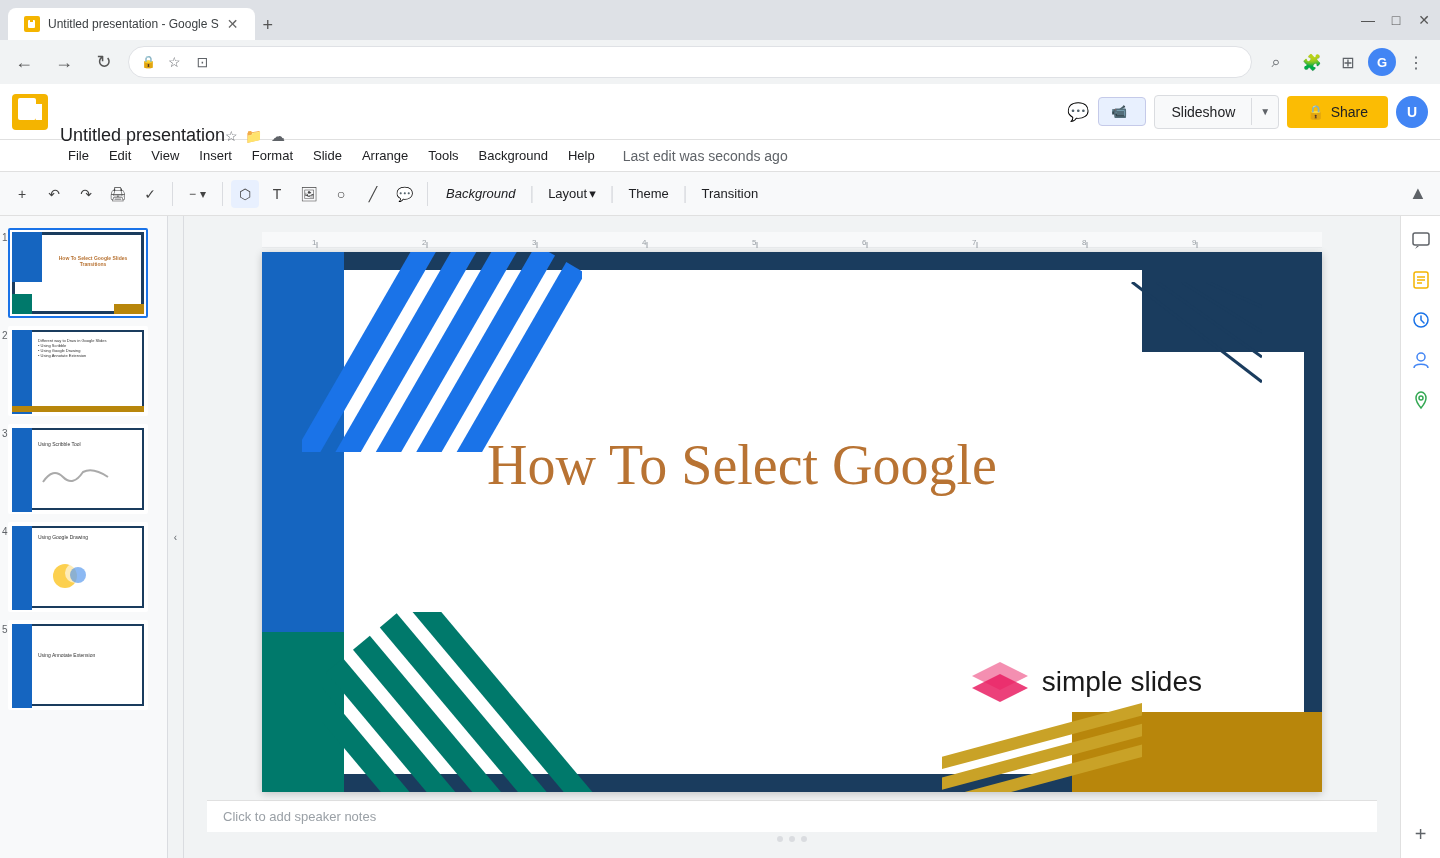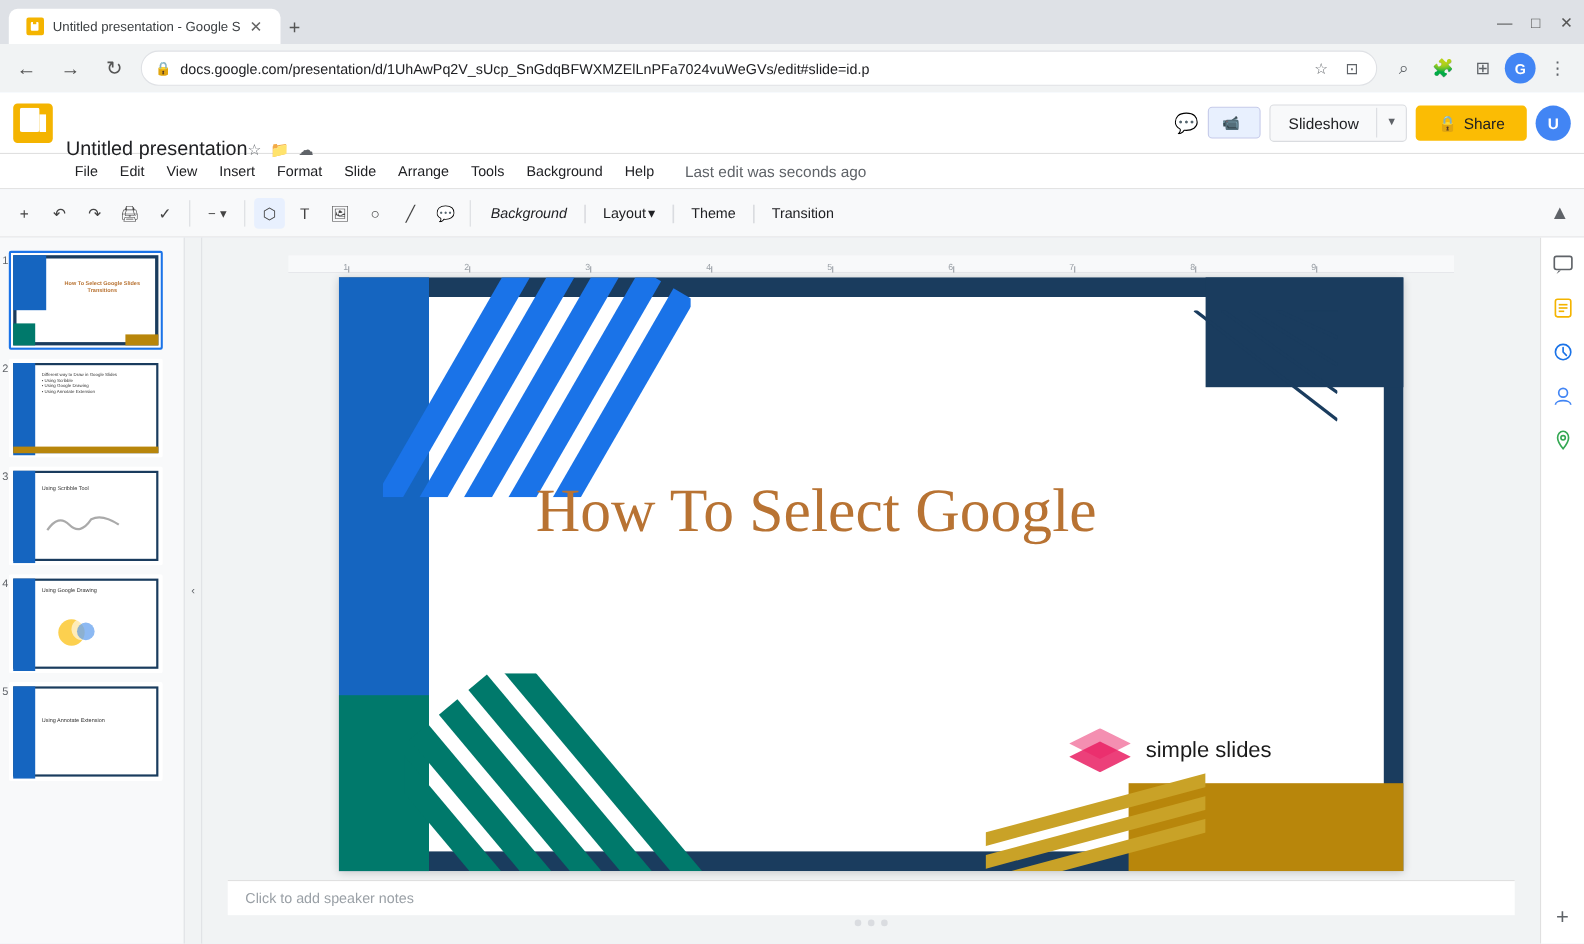--- a/index.html
+++ b/index.html
@@ -107,21 +107,21 @@
     .thumb5 .t-text { position: absolute; top: 30px; left: 28px; font-size: 4px; color: #333; }
 
     
     .collapse-handle { width: 16px; background: #f1f3f4; border-right: 1px solid #dadce0; display: flex; align-items: center; justify-content: center; cursor: pointer; }
     .collapse-arrow { font-size: 10px; color: #5f6368; }
 
     
     .canvas-area { flex: 1; display: flex; flex-direction: column; align-items: center; padding: 16px; overflow: auto; position: relative; background: #f1f3f4; }
 
     
-    .slide-canvas { width: 968px; height: 595px; background: white; position: relative; box-shadow: 0 2px 8px rgba(0,0,0,0.2); overflow: hidden; }
+    .slide-canvas { width: 1060px; height: 595px; background: white; position: relative; box-shadow: 0 2px 8px rgba(0,0,0,0.2); overflow: hidden; }
 
     
     .slide-bg { position: absolute; inset: 0; background: white; }
 
     
     .notes-area { width: 100%; padding: 8px 16px; background: white; border-top: 1px solid #e0e0e0; font-size: 13px; color: #9aa0a6; cursor: text; }
 
     
     .right-sidebar { width: 40px; background: white; border-left: 1px solid #e0e0e0; display: flex; flex-direction: column; align-items: center; padding: 8px 0; gap: 8px; }
     .right-sidebar-btn { width: 32px; height: 32px; background: none; border: none; cursor: pointer; display: flex; align-items: center; justify-content: center; border-radius: 4px; font-size: 16px; color: #5f6368; }
@@ -154,21 +154,20 @@
     <div class="win-ctrl">✕</div>
   </div>
 </div>
 
 <div class="address-bar-row">
   <button class="nav-btn">←</button>
   <button class="nav-btn">→</button>
   <button class="nav-btn">↻</button>
   <div class="address-bar">
     <span class="lock-icon">🔒</span>
-    <span class="address-text">docs.google.com/presentation/d/1UhAwPq2V_sUcp_SnGdqBFWXMZElLnPFa7024vuWeGVs/edit#slide=id.p</span>
     <div class="address-actions">
       <button class="addr-action-btn">☆</button>
       <button class="addr-action-btn">⊡</button>
     </div>
   </div>
   <div class="browser-extras">
     <button class="ext-btn">⌕</button>
     <button class="ext-btn">🧩</button>
     <button class="ext-btn">⊞</button>
     <div class="profile-avatar">G</div>
@@ -454,21 +453,21 @@
       </div>
 
       <div style="position:absolute;bottom:90px;right:120px;display:flex;align-items:center;gap:14px;">
         <div style="position:relative;width:56px;height:40px;">
           <svg width="56" height="40" viewBox="0 0 56 40">
 
             <polygon points="28,0 56,14 28,28 0,14" fill="#f48fb1"></polygon>
             <polygon points="28,12 56,26 28,40 0,26" fill="#e91e63" opacity="0.85"></polygon>
           </svg>
         </div>
-        <span style="font-size:20px;color:#1a1a1a;font-weight:300;font-family:Arial,sans-serif;">simple slides</span>
+        <span style="font-size:28px;color:#1a1a1a;font-weight:300;font-family:Arial,sans-serif;">simple slides</span>
       </div>
     </div>
 
     <div class="notes-area" style="width:1170px;margin-top:8px;">
       <span style="color:#9aa0a6;font-size:13px;">Click to add speaker notes</span>
     </div>
 
     <div style="display:flex;justify-content:center;margin-top:4px;gap:6px;">
       <div style="width:6px;height:6px;border-radius:50%;background:#dadce0;"></div>
       <div style="width:6px;height:6px;border-radius:50%;background:#dadce0;"></div>

